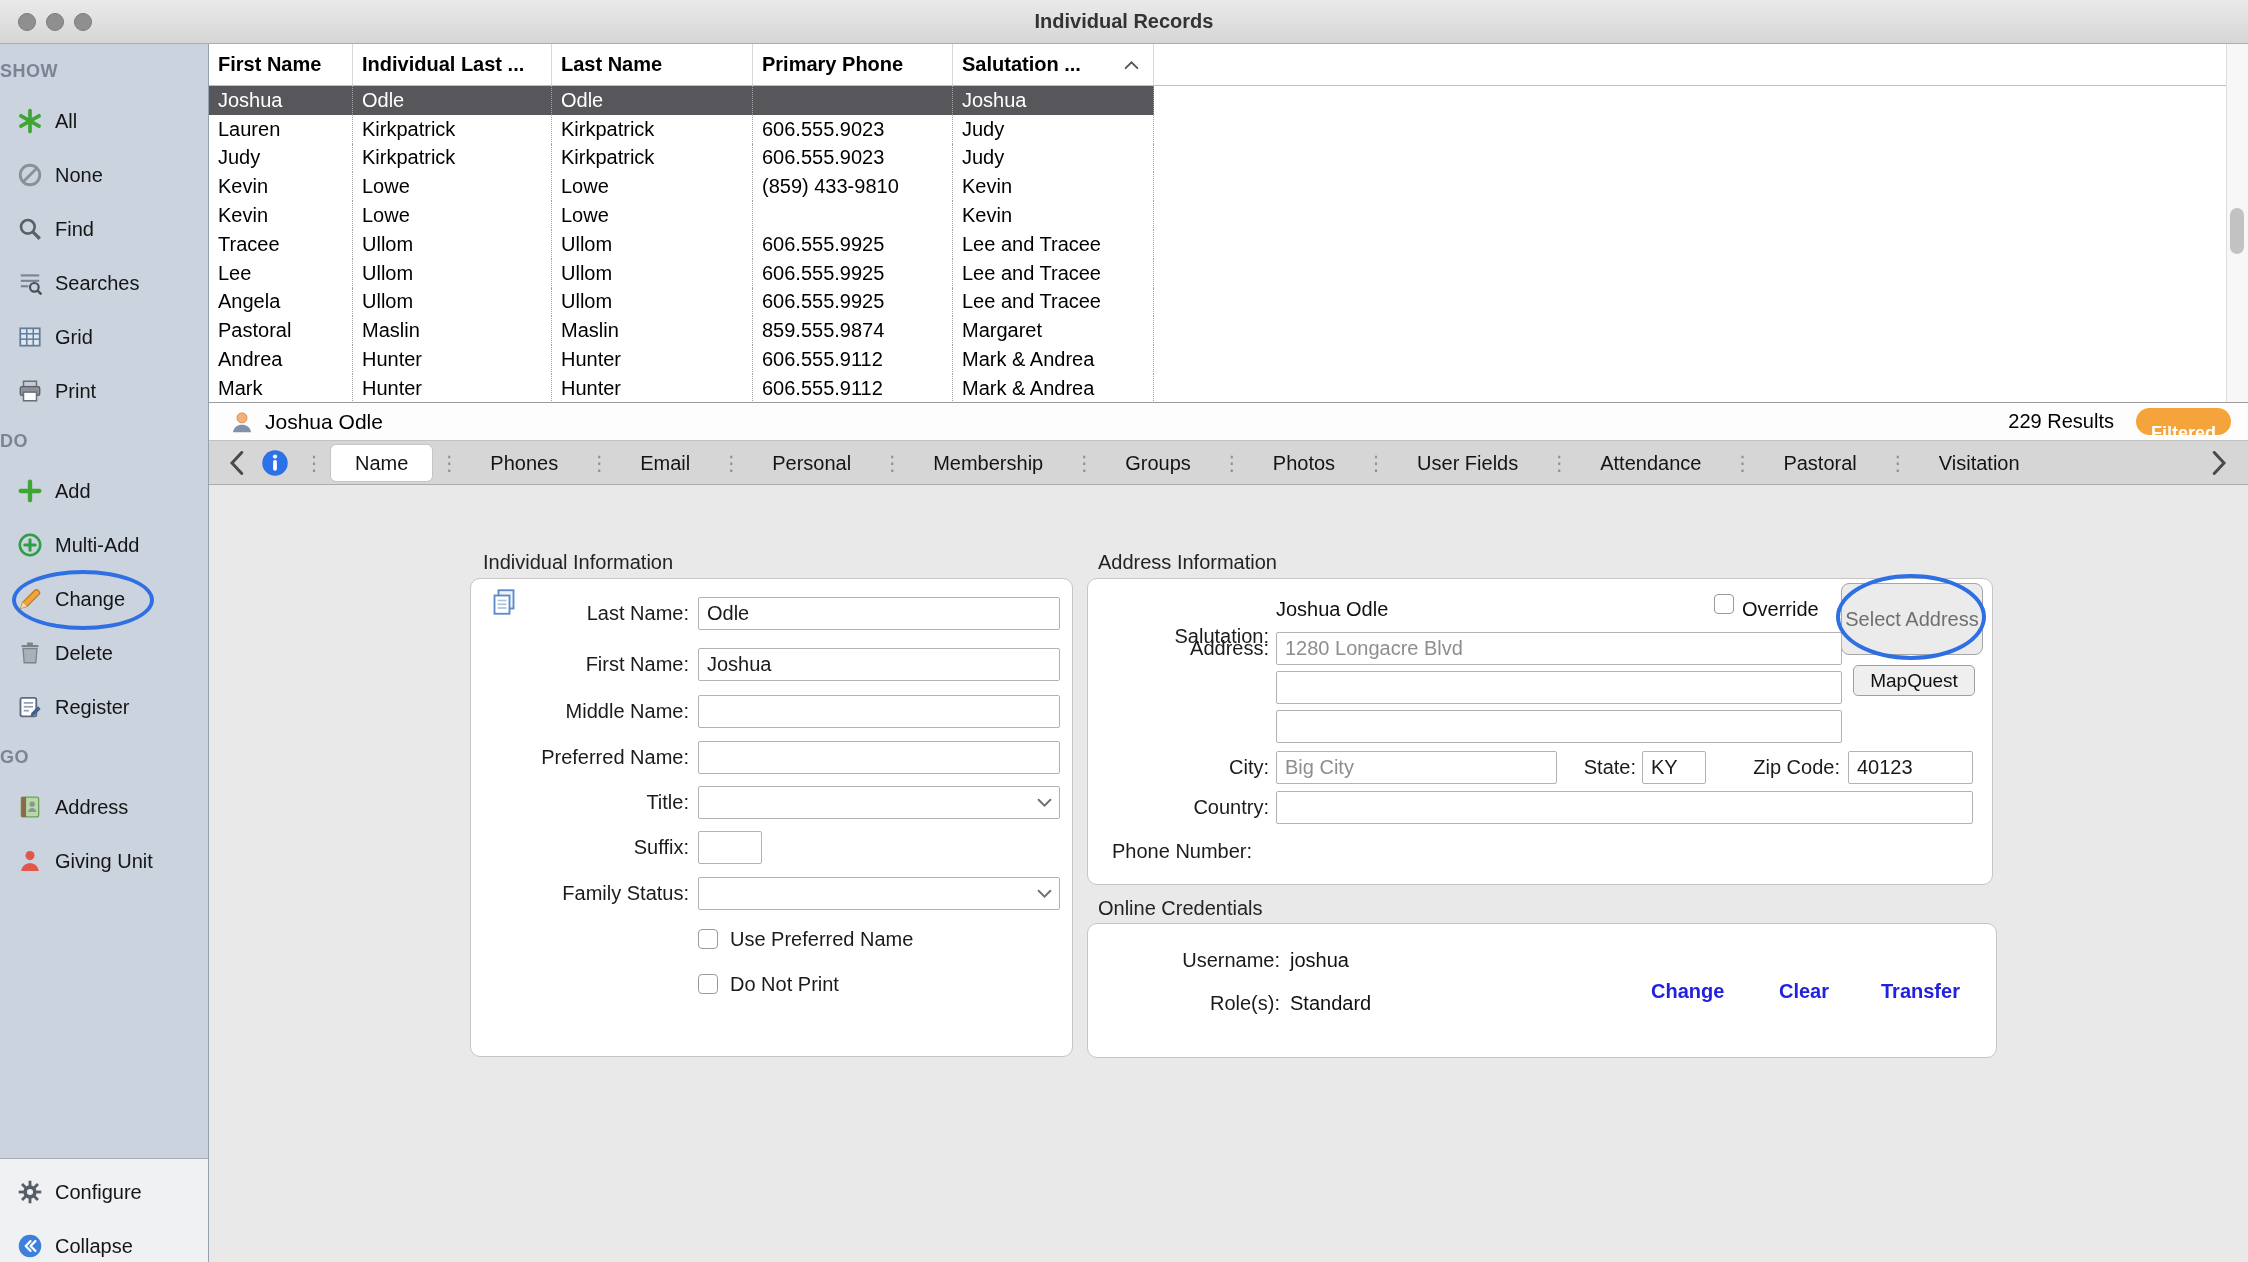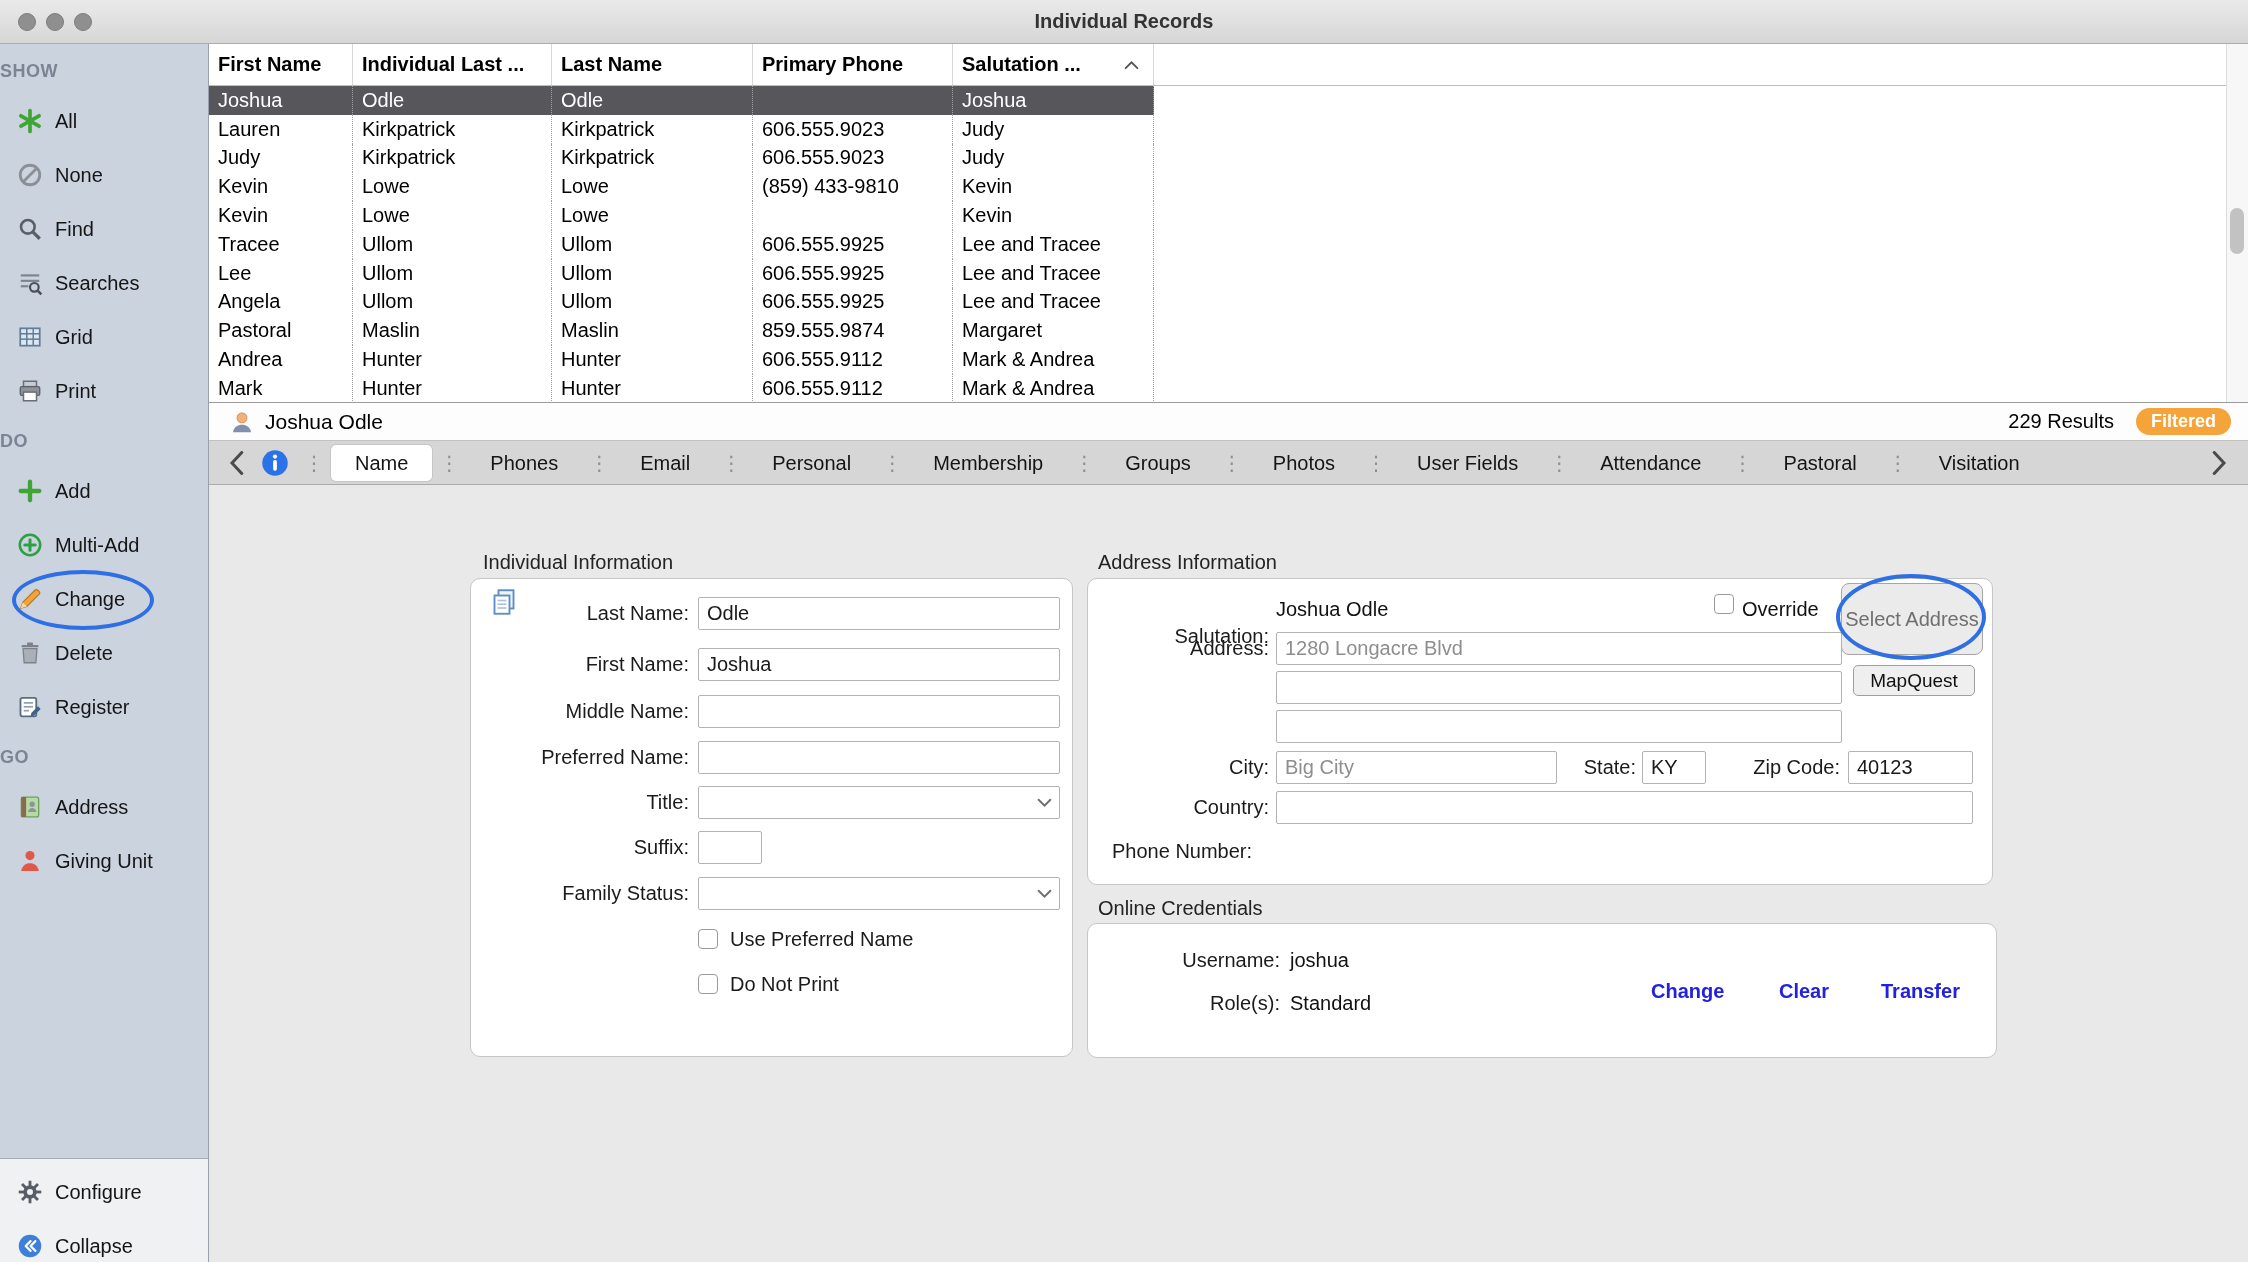--- a/index.html
+++ b/index.html
@@ -48,21 +48,21 @@
   .vthumb { position:absolute; left:3px; top:164px; width:14px; height:46px;
             background:#c2c2c2; border-radius:7px; }
 
   
   .record-bar { position:absolute; left:209px; top:403px; width:2039px; height:38px;
                 background:#fdfdfd; border-bottom:1px solid #c2c2c2; display:flex;
                 align-items:center; padding:0 17px 0 20px; }
   .rec-name { margin-left:10px; font-size:21px; color:#000; }
   .rec-spacer { flex:1; }
   .rec-results { font-size:20px; color:#000; }
-  .badge { margin-left:22px; height:27px; line-height:27px; padding:0 15px; border-radius:14px;
+  .badge { margin-left:22px; height:27px; line-height:27px; padding:12px 15px; border-radius:14px;
            background:#F5A43B; color:#fff; font-size:18px; font-weight:bold; }
 
   
   .tab-bar { position:absolute; left:209px; top:441px; width:2039px; height:44px;
              background:#d6d6d6; border-bottom:1px solid #ababab; display:flex;
              align-items:center; padding:0 12px 0 10px; }
   .tab-chev { width:34px; display:flex; justify-content:center; align-items:center; height:36px; }
   .tab-chev.right { margin-left:auto; }
   .info-tab { width:44px; display:flex; justify-content:center; align-items:center; height:36px; }
   .dots { color:#8f8f8f; font-size:20px; margin:0 7px; }

